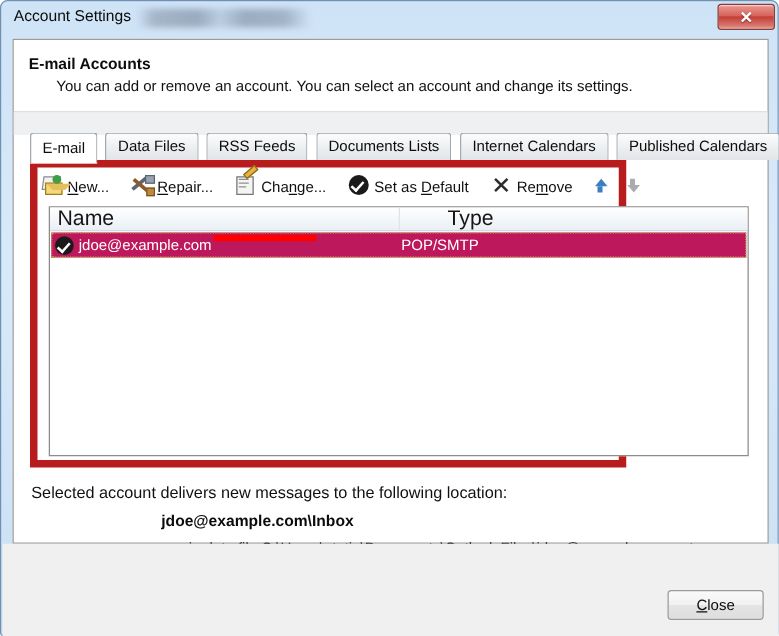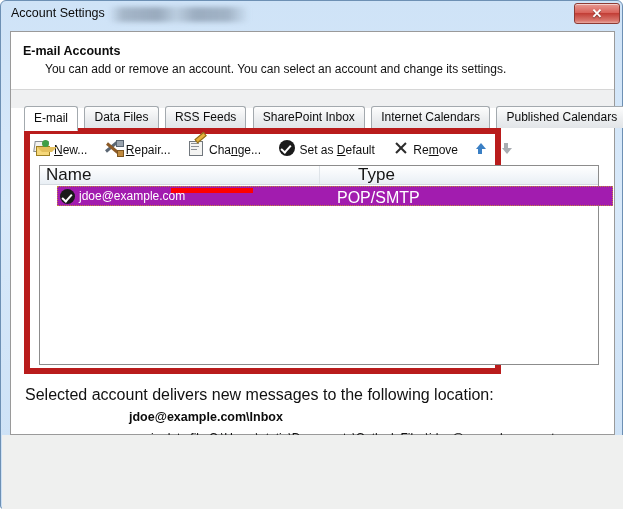--- a/index.html
+++ b/index.html
@@ -277,51 +277,51 @@
     box-sizing: border-box;
     border-right: 1px solid #dfe4e9;
     padding-left: 6px;
     cursor: default;
   }
   #col-name { left: 0; width: 280px; }
   #col-type { left: 280px; width: 278px; margin-left: 32px; }
 
   #row0 {
     position: absolute;
-    left: 17px; top: 20px;
+    left: 1px; top: 20px;
     width: 556px; height: 20px;
-    background: #a21caf;
+    background: #be185d;
     border: 1px dotted #c08b3c;
     box-sizing: border-box;
     cursor: default;
   }
   #row0 .cell-name {
     position: absolute; left: 21px; top: 2px;
     font-size: 12px; color: #ffffff; white-space: nowrap;
   }
   #row0 .cell-type {
     position: absolute; left: 279px; top: 2px;
-    font-size: 16px; color: #ffffff; white-space: nowrap;
+    font-size: 12px; color: #ffffff; white-space: nowrap;
   }
   #row0 .rowchk {
     position: absolute; left: 2px; top: 2px;
     width: 15px; height: 15px; border-radius: 50%;
     background: #1a1a1a;
   }
   #row0 .rowchk:after {
     content:""; position:absolute; left:4px; top:3px;
     width:4px; height:8px;
     border:solid #ffffff; border-width:0 2px 2px 0;
     transform: rotate(42deg);
   }
 
   
   #deliv-label {
     position: absolute; left: 14px; top: 354px;
-    font-size: 16px; color: #111111;
+    font-size: 13px; color: #111111;
   }
   #change-folder-btn {
     position: absolute; left: 22px; top: 375px;
     width: 95px; height: 23px;
     box-sizing: border-box;
     background: linear-gradient(to bottom, #fafafa 0%, #f0f0f0 48%, #e3e3e3 52%, #dcdcdc 100%);
     border: 1px solid #9b9b9b;
     border-radius: 3px;
     font-size: 12px; color: #0d0d0d;
     text-align: center; line-height: 21px;
@@ -372,21 +372,21 @@
 
     <div id="hdr-title">E-mail Accounts</div>
     <div id="hdr-sub">You can add or remove an account. You can select an account and change its settings.</div>
     <div id="hdr-sep"></div>
     <div id="hdr-band"></div>
 
     <div id="tabstrip">
       <div class="tab active">E-mail</div>
       <div class="tab">Data Files</div>
       <div class="tab">RSS Feeds</div>
-      <div class="tab">SharePoint Inbox</div>
+      <div class="tab">Documents Lists</div>
       <div class="tab">Internet Calendars</div>
       <div class="tab">Published Calendars</div>
       
     </div>
 
     <div id="tabpage">
 
       <div id="toolbar">
 
         <div class="tbtn">
@@ -439,14 +439,15 @@
     <div id="red-underline"></div>
 
     <div id="deliv-label">Selected account delivers new messages to the following location:</div>
     <div id="change-folder-btn"><span>Change </span><span class="uline">F</span><span>older</span></div>
     <div id="deliv-folder">jdoe@example.com\Inbox</div>
     <div id="deliv-file">in data file C:\Users\atotin\Documents\Outlook Files\jdoe@example.com.pst</div>
 
   </div>
 
   <div id="bottombar"></div>
+  <div id="close-dlg-btn"><span></span><span class="uline">C</span><span>lose</span></div>
 
 </div>
 
 </body></html>

